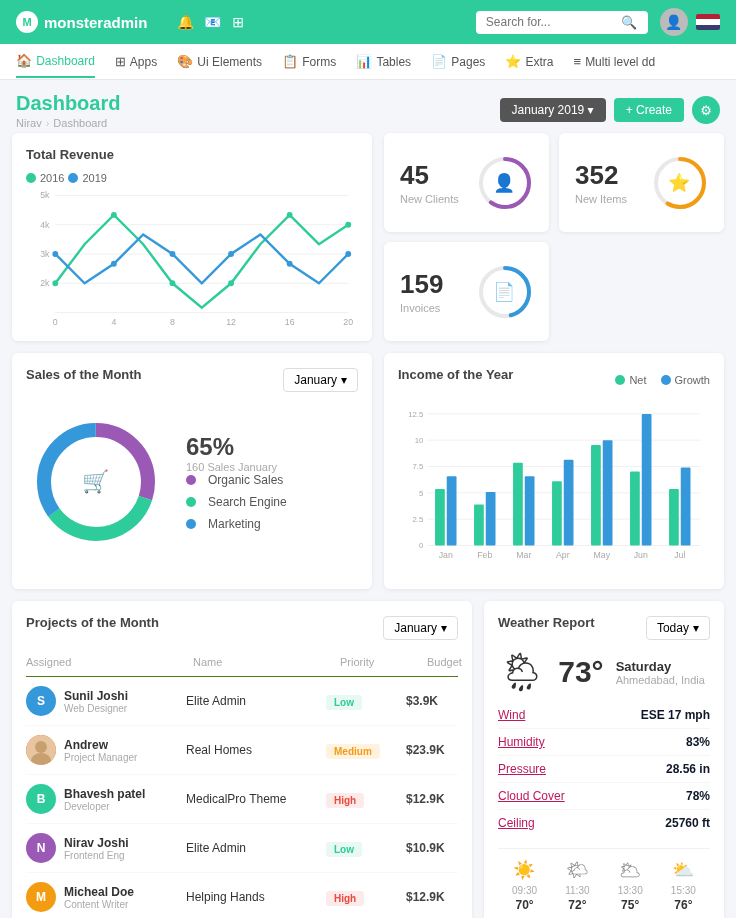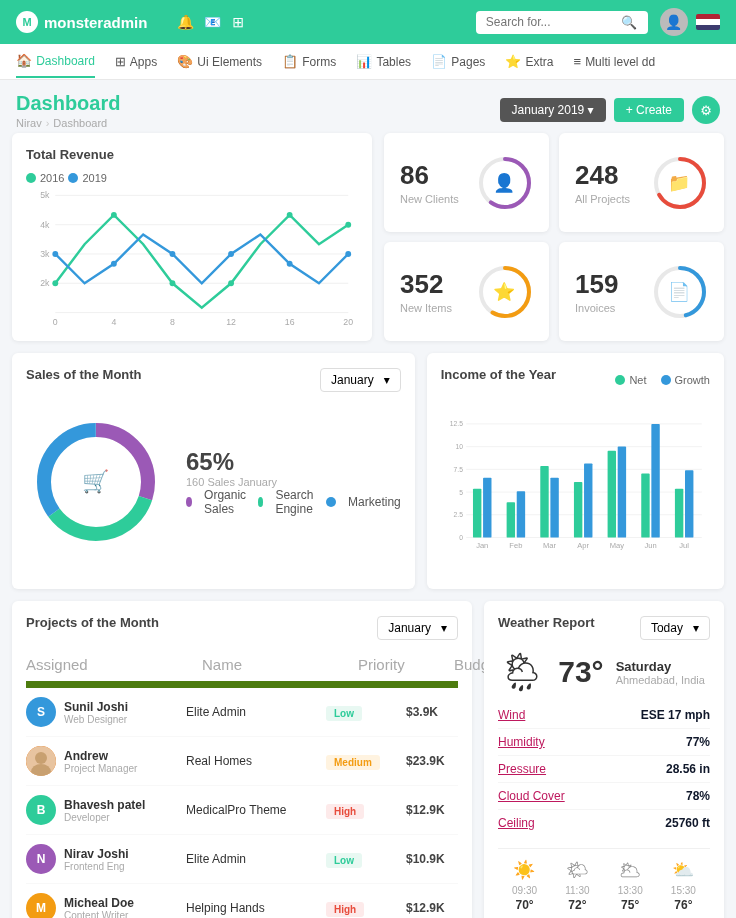--- a/index.html
+++ b/index.html
@@ -55,38 +55,38 @@
     .stat-value { font-size: 26px; font-weight: 700; color: #333; }
     .stat-label { font-size: 11px; color: #aaa; margin-top: 2px; }
     .stat-icon-wrap { position: relative; width: 56px; height: 56px; }
     .stat-icon-wrap svg { position: absolute; top: 0; left: 0; }
     .stat-icon-center { position: absolute; top: 50%; left: 50%; transform: translate(-50%, -50%); font-size: 18px; color: #aaa; }
 
     
     .card-sales { flex: 0 0 360px; }
     .card-income { flex: 1; }
     .card-header { display: flex; justify-content: space-between; align-items: center; margin-bottom: 10px; }
-    .dropdown-btn { background: white; border: 1px solid #ddd; border-radius: 4px; padding: 4px 10px; font-size: 12px; cursor: pointer; display: flex; align-items: flex-start; gap: 10px; }
+    .dropdown-btn { background: white; border: 1px solid #ddd; border-radius: 4px; padding: 4px 10px; font-size: 12px; cursor: pointer; display: flex; align-items: flex-start; gap: 4px; }
 
     
     .donut-area { display: flex; align-items: center; gap: 20px; padding: 10px 0; }
     .donut-wrap { position: relative; width: 140px; height: 140px; flex-shrink: 0; }
     .donut-center { position: absolute; top: 50%; left: 50%; transform: translate(-50%, -50%); text-align: center; }
     .donut-cart { font-size: 22px; color: #aaa; display: block; }
-    .sales-legend { display: flex; flex-direction: row; gap: 8px; }
+    .sales-legend { display: flex; flex-direction: column; gap: 8px; }
     .sales-legend-item { display: flex; align-items: center; gap: 8px; font-size: 12px; color: #555; }
     .bar-chart-legend { display: flex; gap: 14px; }
 
     
     .card-projects { flex: 1; min-width: 0; }
     .card-weather { flex: 0 0 240px; }
 
     
     .projects-header { display: flex; justify-content: space-between; align-items: center; margin-bottom: 12px; }
-    .table-cols { display: grid; grid-template-columns: 160px 140px 80px 80px; gap: 16px; font-size: 15px; color: #aaa; padding: 4px 0 8px; border-bottom: 7px solid #4d7c0f; }
+    .table-cols { display: grid; grid-template-columns: 160px 140px 80px 80px; gap: 7px; font-size: 11px; color: #aaa; padding: 4px 0 8px; border-bottom: 1px solid #4d7c0f; }
     .proj-row { display: grid; grid-template-columns: 160px 140px 80px 80px; gap: 0; padding: 9px 0; border-bottom: 1px solid #f8f8f8; align-items: center; }
     .proj-person { display: flex; align-items: center; gap: 8px; }
     .avatar-sm { width: 30px; height: 30px; border-radius: 50%; display: flex; align-items: center; justify-content: center; font-size: 12px; color: white; font-weight: 600; flex-shrink: 0; overflow: hidden; }
     .proj-name-main { font-size: 12px; font-weight: 600; color: #333; }
     .proj-name-sub { font-size: 10px; color: #aaa; }
     .badge { border-radius: 3px; padding: 2px 8px; font-size: 10px; font-weight: 600; }
     .badge-low { background: #e8f8f2; color: #2ecc9a; }
     .badge-medium { background: #fff3e0; color: #f39c12; }
     .badge-high { background: #fdeaea; color: #e74c3c; }
     .proj-budget { font-size: 12px; font-weight: 600; color: #444; }
@@ -237,45 +237,32 @@
         <circle cx="210" cy="70" r="3" fill="#3498db"></circle>
         <circle cx="270" cy="80" r="3" fill="#3498db"></circle>
         <circle cx="330" cy="70" r="3" fill="#3498db"></circle>
       </svg>
     </div>
 
     <div class="stats-grid">
 
       <div class="stat-card">
         <div>
-          <div class="stat-value">86</div>
+          <div class="stat-value">45</div>
           <div class="stat-label">New Clients</div>
         </div>
         <div class="stat-icon-wrap">
           <svg width="56" height="56" viewBox="0 0 56 56">
             <circle cx="28" cy="28" r="24" fill="none" stroke="#e8e8e8" stroke-width="4"></circle>
             <circle cx="28" cy="28" r="24" fill="none" stroke="#9b59b6" stroke-width="4" stroke-dasharray="90 62" stroke-dashoffset="0" stroke-linecap="round" transform="rotate(-90 28 28)"></circle>
           </svg>
           <span class="stat-icon-center">👤</span>
         </div>
       </div>
 
-      <div class="stat-card">
-        <div>
-          <div class="stat-value">248</div>
-          <div class="stat-label">All Projects</div>
-        </div>
-        <div class="stat-icon-wrap">
-          <svg width="56" height="56" viewBox="0 0 56 56">
-            <circle cx="28" cy="28" r="24" fill="none" stroke="#e8e8e8" stroke-width="4"></circle>
-            <circle cx="28" cy="28" r="24" fill="none" stroke="#e74c3c" stroke-width="4" stroke-dasharray="100 51" stroke-dashoffset="0" stroke-linecap="round" transform="rotate(-90 28 28)"></circle>
-          </svg>
-          <span class="stat-icon-center">📁</span>
-        </div>
-      </div>
 
       <div class="stat-card">
         <div>
           <div class="stat-value">352</div>
           <div class="stat-label">New Items</div>
         </div>
         <div class="stat-icon-wrap">
           <svg width="56" height="56" viewBox="0 0 56 56">
             <circle cx="28" cy="28" r="24" fill="none" stroke="#e8e8e8" stroke-width="4"></circle>
             <circle cx="28" cy="28" r="24" fill="none" stroke="#f39c12" stroke-width="4" stroke-dasharray="88 63" stroke-dashoffset="0" stroke-linecap="round" transform="rotate(-90 28 28)"></circle>
@@ -518,21 +505,21 @@
           <div class="weather-loc">Ahmedabad, India</div>
         </div>
       </div>
       <div class="weather-details">
         <div class="weather-row">
           <span class="weather-label">Wind</span>
           <span class="weather-val">ESE 17 mph</span>
         </div>
         <div class="weather-row">
           <span class="weather-label">Humidity</span>
-          <span class="weather-val">77%</span>
+          <span class="weather-val">83%</span>
         </div>
         <div class="weather-row">
           <span class="weather-label">Pressure</span>
           <span class="weather-val">28.56 in</span>
         </div>
         <div class="weather-row">
           <span class="weather-label">Cloud Cover</span>
           <span class="weather-val">78%</span>
         </div>
         <div class="weather-row">

